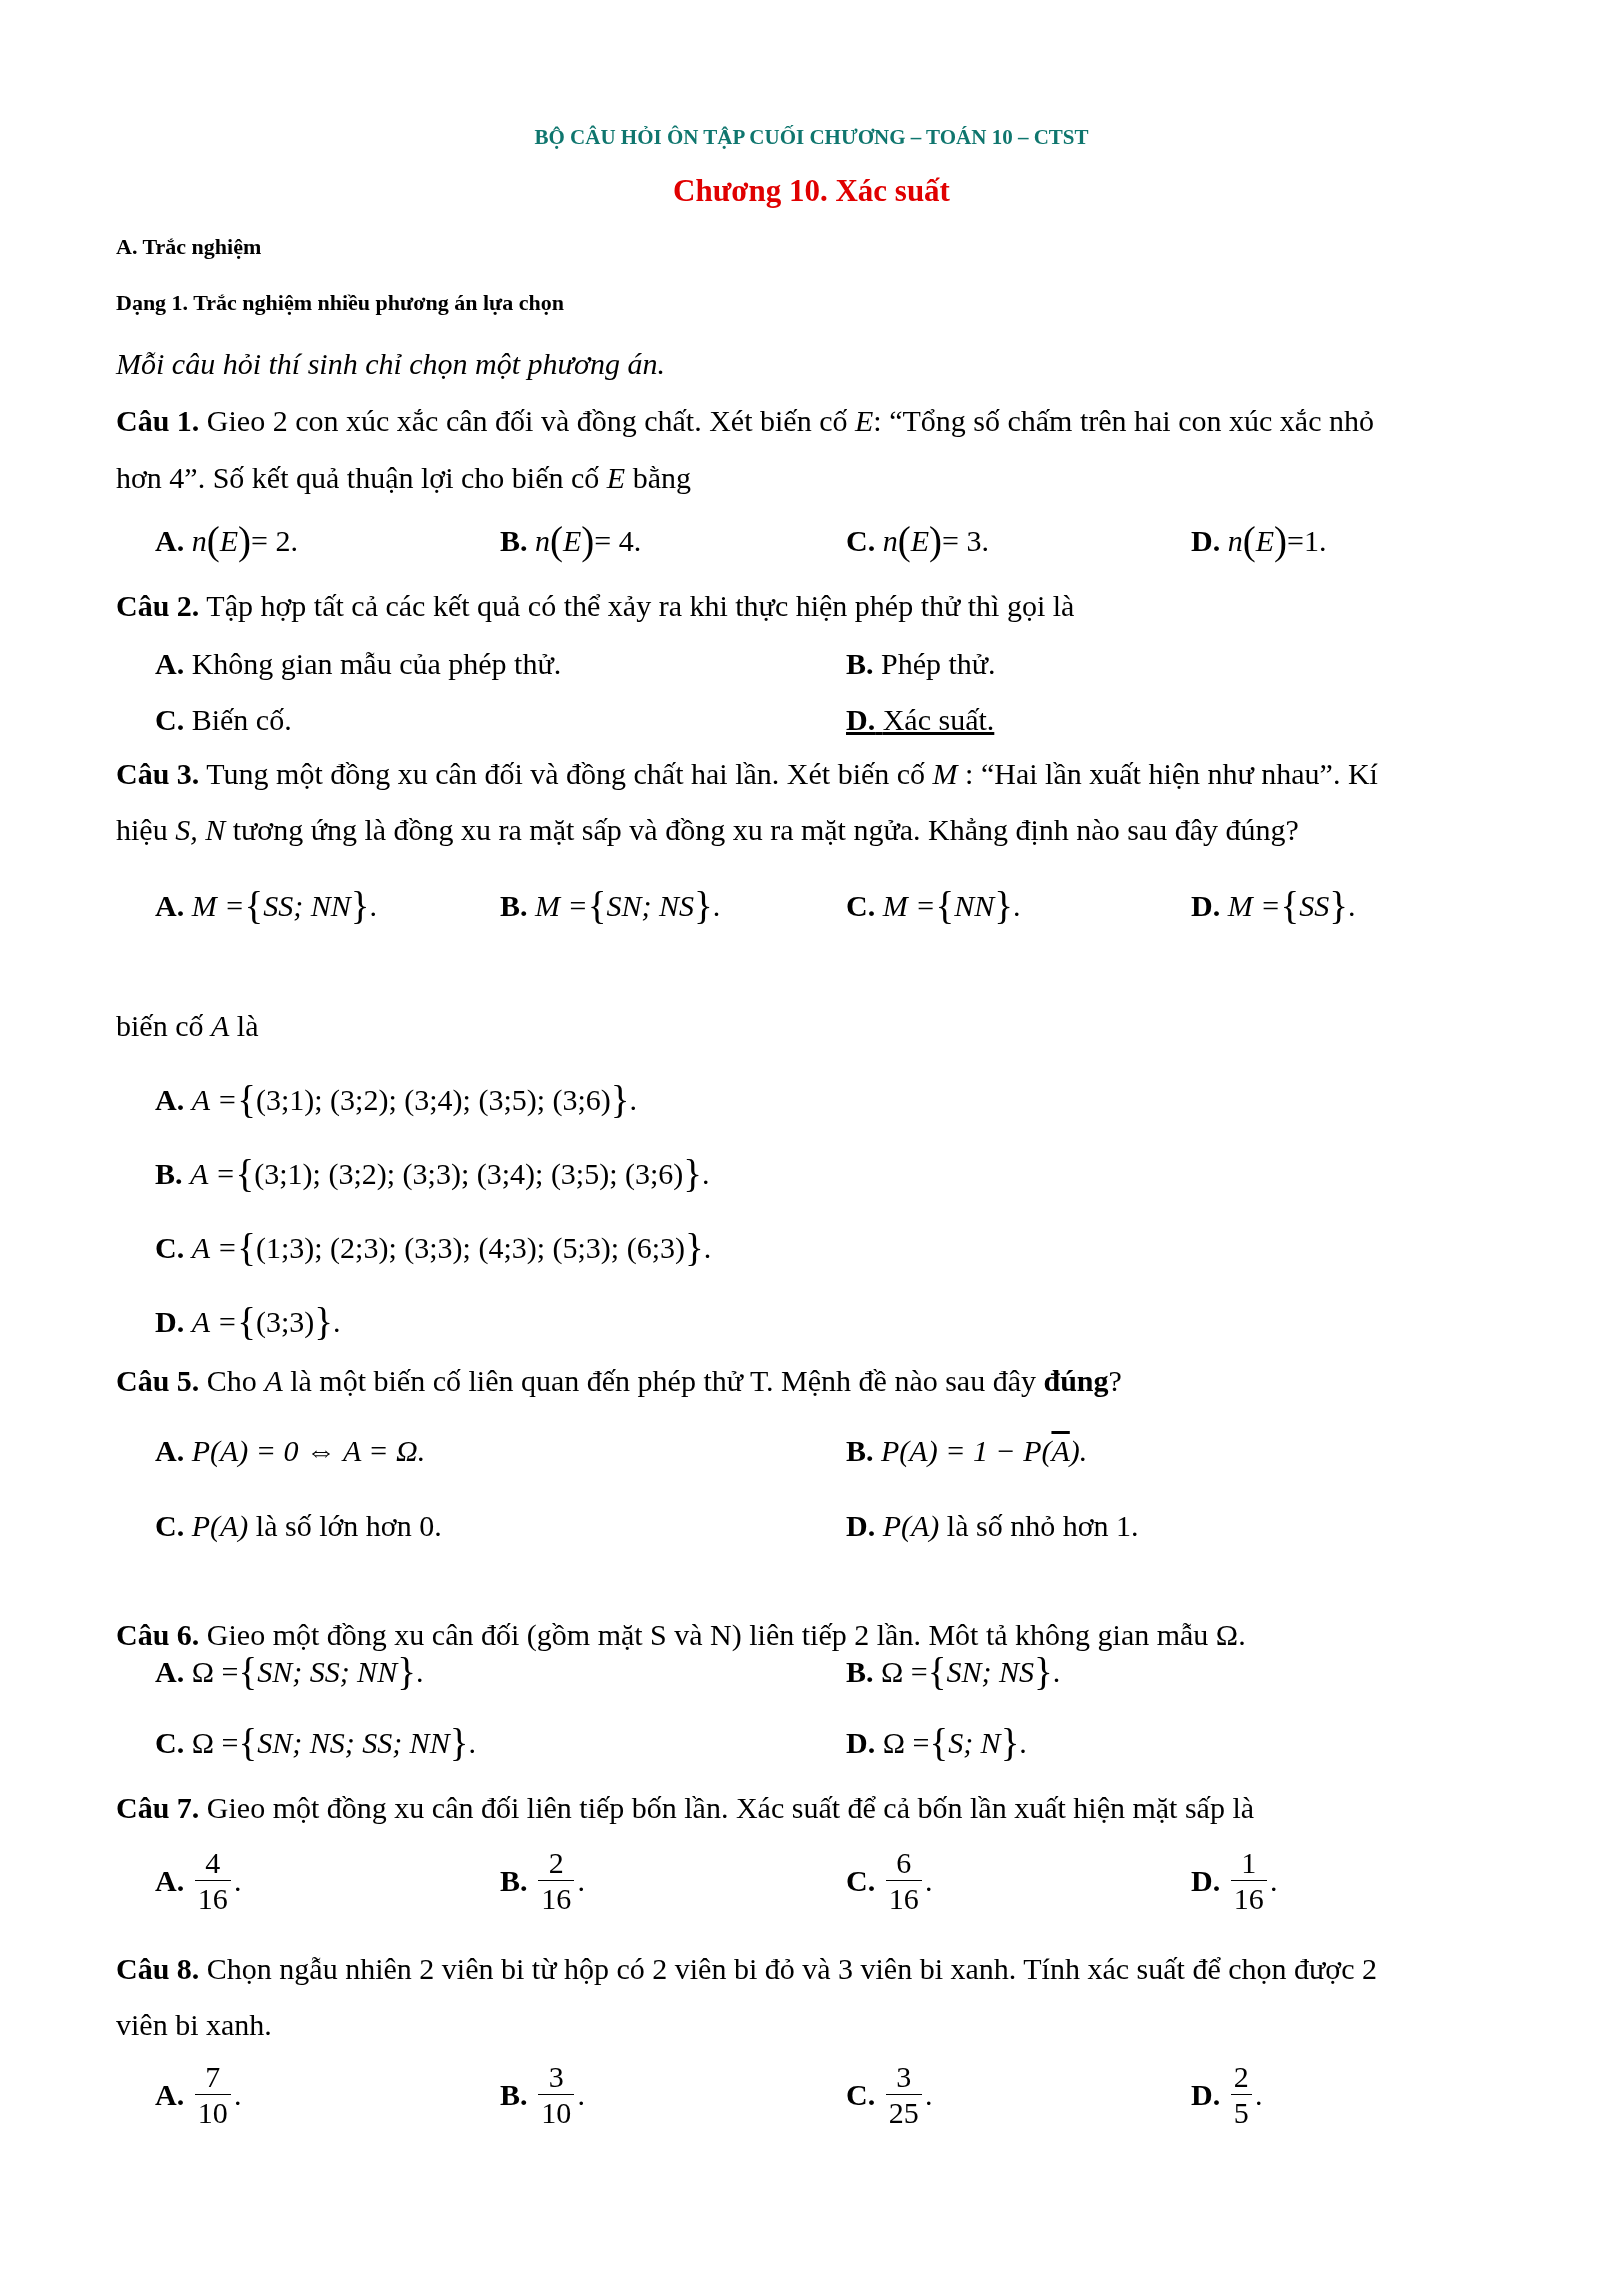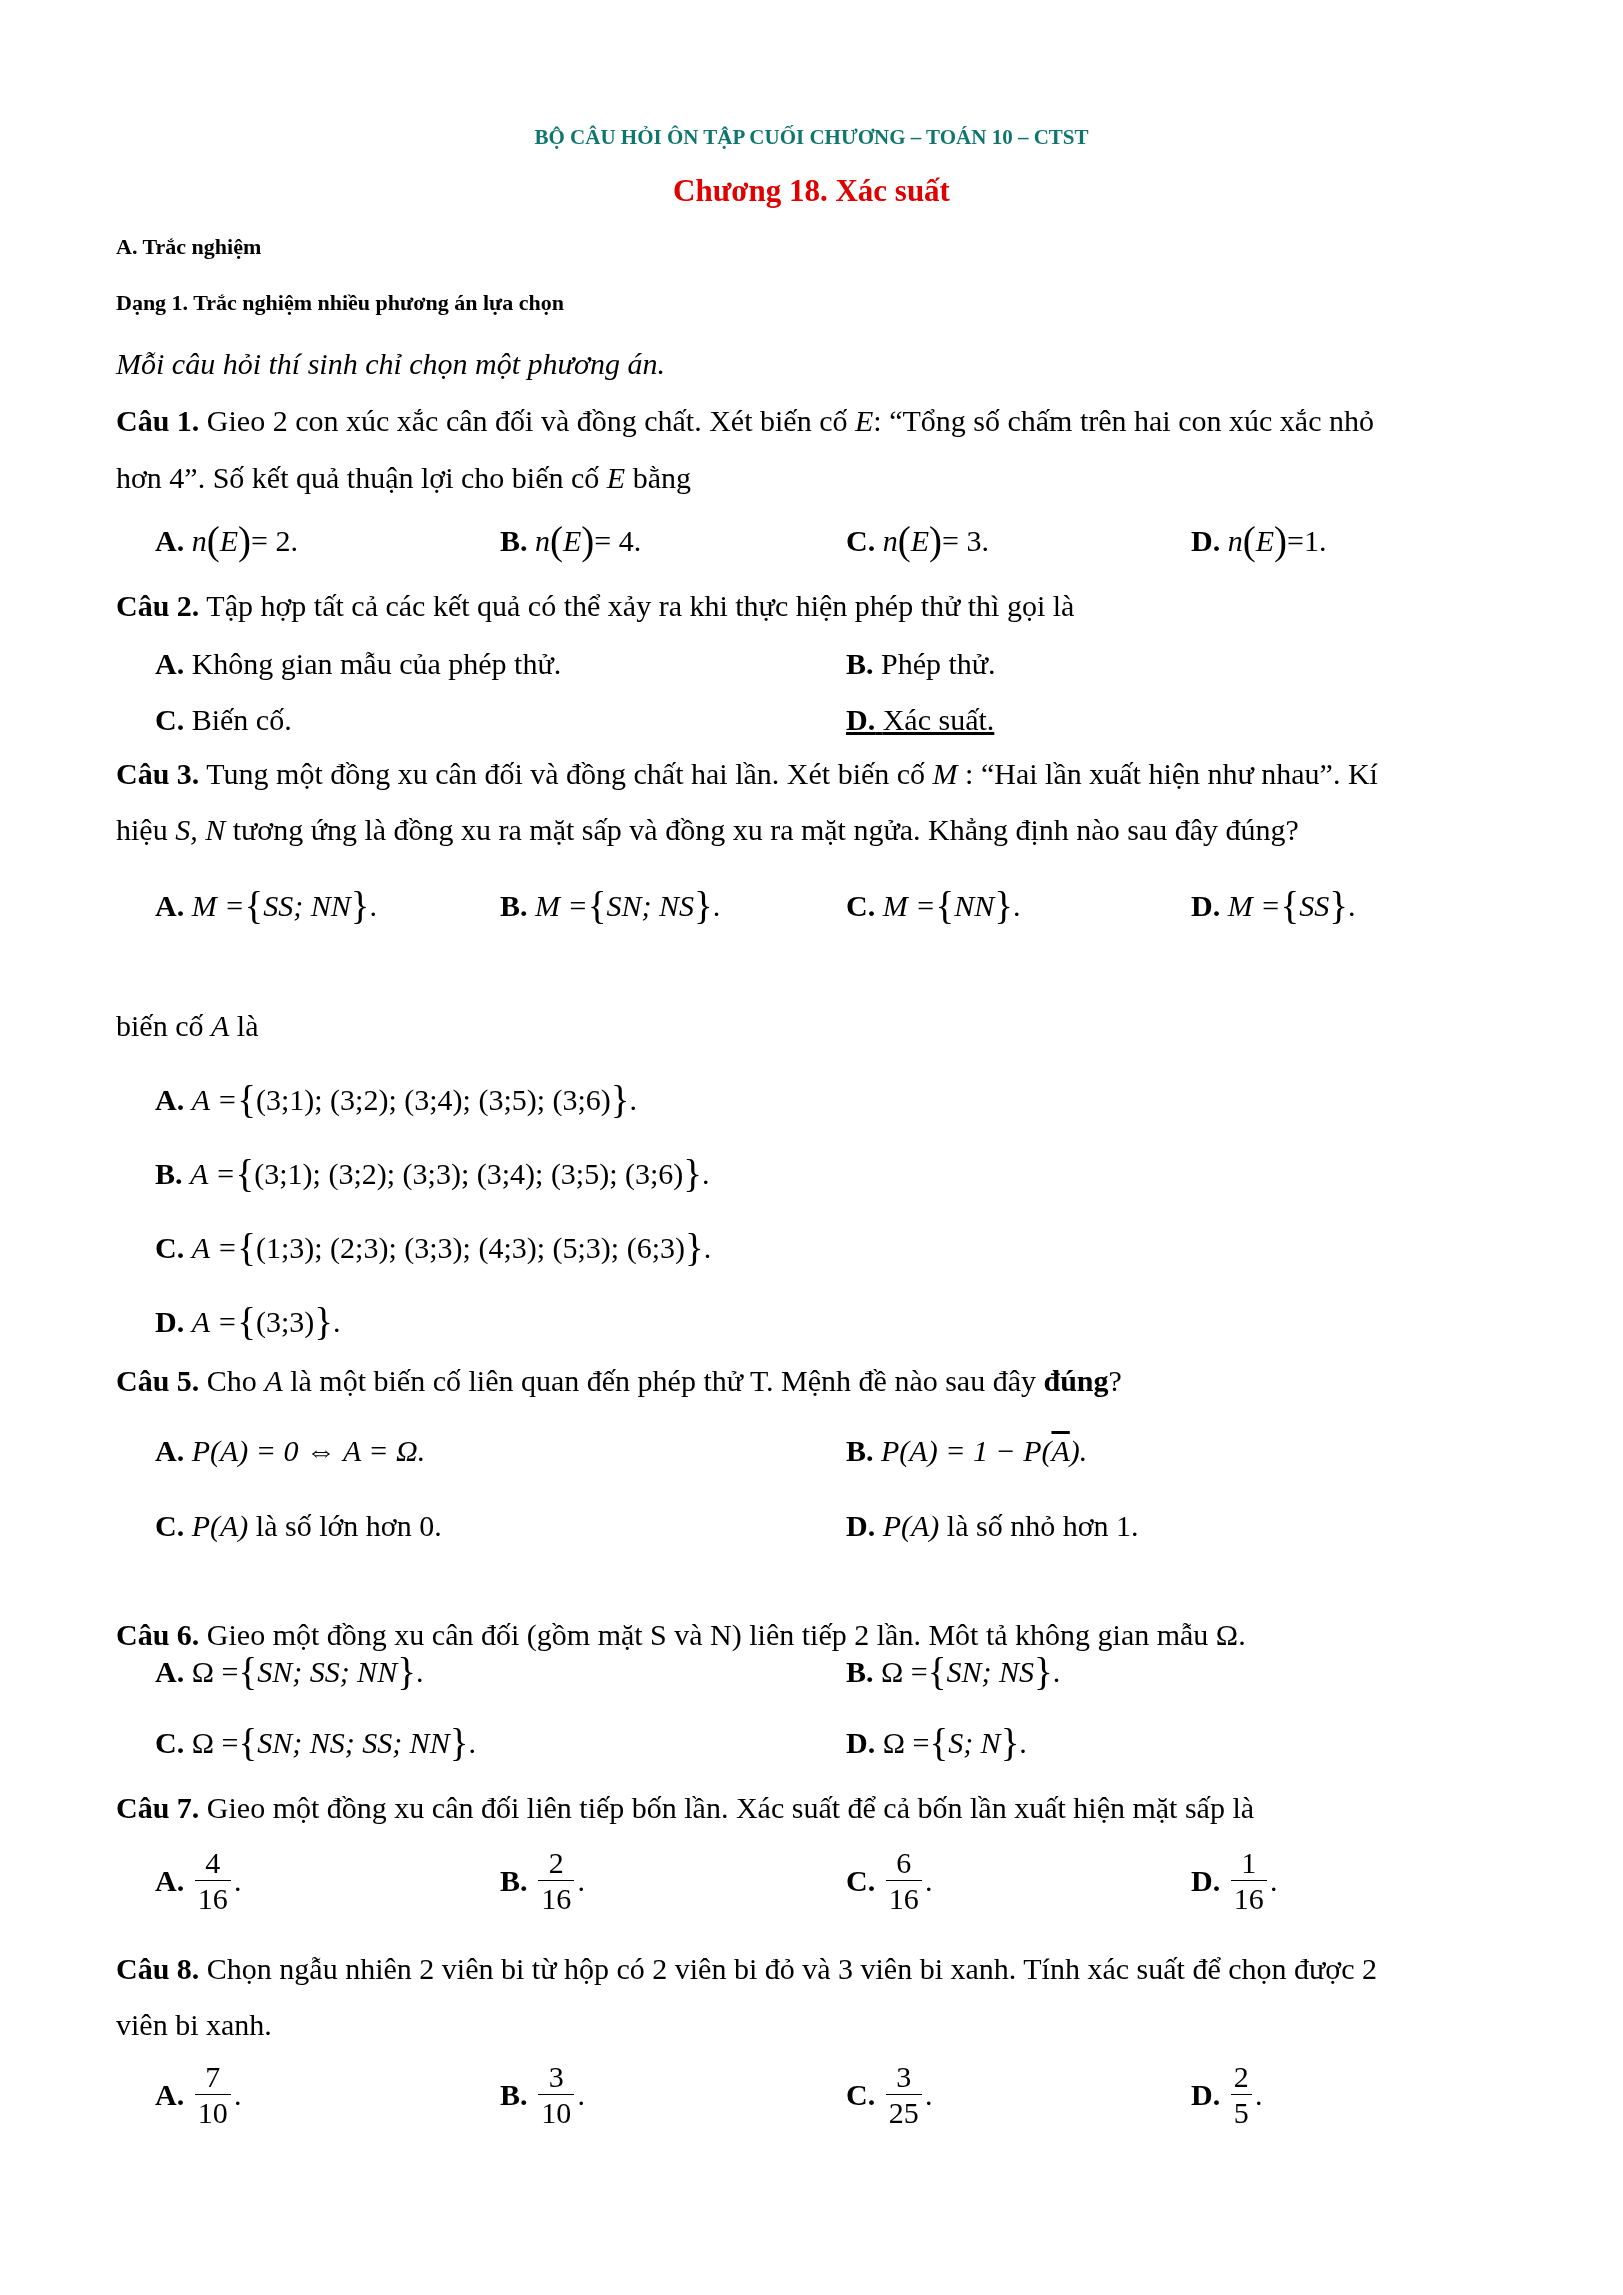--- a/index.html
+++ b/index.html
@@ -36,21 +36,21 @@
     .optrow { position: absolute; white-space: nowrap; }
     .frac-opt { position: absolute; white-space: nowrap; }
     .frac-opt .opt-label { vertical-align: middle; }
   </style>
 </head>
 <body>
 
 <div class="page">
 
   <div class="abs title">BỘ CÂU HỎI ÔN TẬP CUỐI CHƯƠNG – TOÁN 10 – CTST</div>
-  <div class="abs subtitle">Chương 18. Xác suất</div>
+  <div class="abs subtitle">Chương 10. Xác suất</div>
 
   <div class="abs h1" style="left:116px; top:236px;">A. Trắc nghiệm</div>
   <div class="abs h1" style="left:116px; top:292px;">Dạng 1. Trắc nghiệm nhiều phương án lựa chọn</div>
   <div class="abs ital" style="left:116px; top:349px;">Mỗi câu hỏi thí sinh chỉ chọn một phương án.</div>
 
   <div class="abs" style="left:116px; top:406px;">
     <span class="q-label">Câu 1.</span>
     <span>Gieo 2 con xúc xắc cân đối và đồng chất. Xét biến cố </span><span class="m">E</span><span>: “Tổng số chấm trên hai con xúc xắc nhỏ</span>
   </div>
   <div class="abs" style="left:116px; top:463px;">

